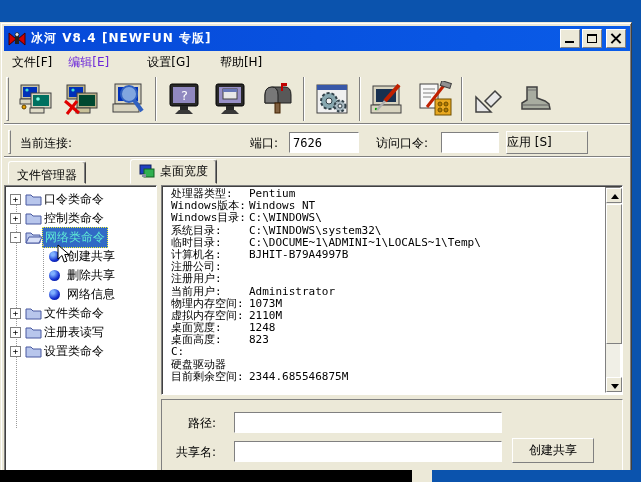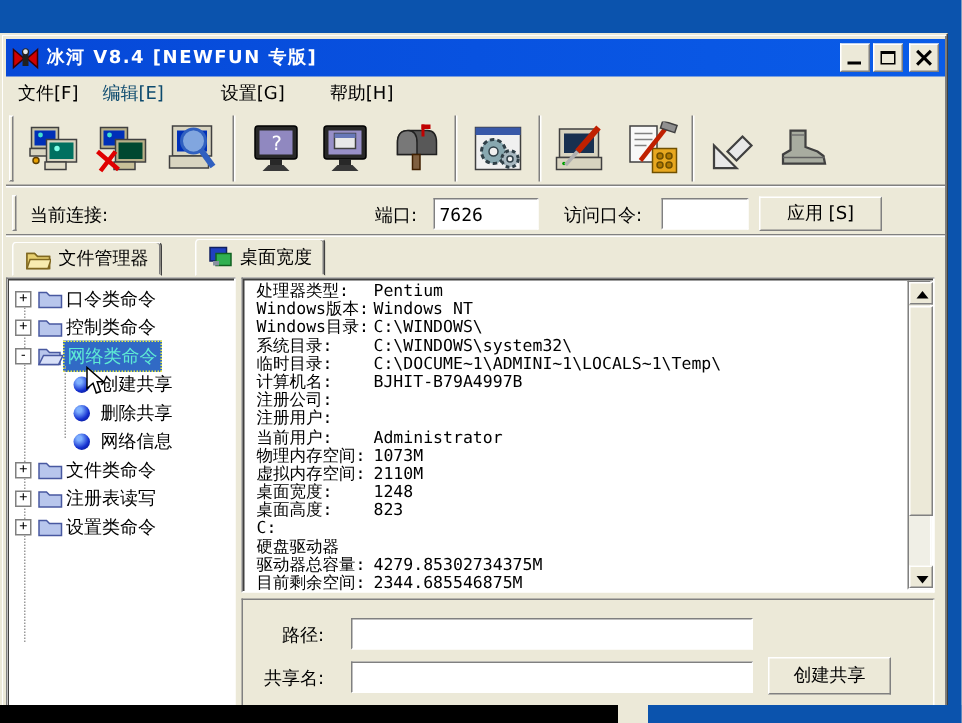--- a/index.html
+++ b/index.html
@@ -21,44 +21,44 @@
   .tbtn.close { margin-left:2px; }
   .glyph-min { position:absolute; left:4px; bottom:4px; width:9px; height:0; border-bottom:2px solid #000; }
   .glyph-max { position:absolute; left:4px; top:4px; width:10px; height:9px; border:1px solid #000; border-top:2px solid #000; }
   .glyph-close { position:absolute; left:3px; top:2px; width:12px; height:12px; }
   .glyph-close:before,.glyph-close:after { content:""; position:absolute; left:5px; top:0; width:2px; height:13px; background:#000; }
   .glyph-close:before { transform:rotate(45deg);} .glyph-close:after { transform:rotate(-45deg);}
 
   
   .menubar { left:3px; top:29px; width:626px; height:20px; display:flex; align-items:center; }
   .mitem { padding:2px 8px; }
-  .mitem.disabled { color:#0c4a6e; }
+  .mitem.disabled { color:#6d28d9; }
 
   
   .toolbar { left:3px; top:50px; width:626px; height:52px; border-bottom:1px solid #fff; box-shadow:0 -1px 0 #808080 inset; display:flex; align-items:center; }
   .gripper { width:3px; height:44px; border:1px solid; border-color:#fff #808080 #808080 #fff; margin:0 4px 0 2px; }
   .tbbtn { width:46px; height:46px; display:flex; align-items:center; justify-content:center; cursor:pointer; }
   .tbsep { width:2px; height:44px; border-left:1px solid #808080; border-right:1px solid #fff; margin:0 4px; }
 
   
   .connbar { left:3px; top:103px; width:626px; height:32px; border-bottom:1px solid #fff; box-shadow:0 -1px 0 #808080 inset; }
   .connbar .gripper { position:absolute; left:2px; top:4px; height:24px; }
   .clabel { position:absolute; top:9px; }
   .combo { position:absolute; left:88px; top:6px; width:145px; height:21px; background:#fff; }
   .combo .val { position:absolute; left:3px; top:2px; }
   .combobtn { position:absolute; right:1px; top:1px; width:17px; height:17px; background:#ece9d8; }
   .arr-down { position:absolute; left:5px; top:7px; width:0; height:0; border:4px solid transparent; border-top:4px solid #000; }
   .txtbox { position:absolute; top:6px; height:21px; background:#fff; }
   .txtbox input { width:100%; height:100%; border:0; background:transparent; font:12px "DejaVu Sans Mono",monospace; padding:2px 3px; outline:none; }
-  .applybtn { position:absolute; left:502px; top:5px; width:82px; height:23px; background:#ece9d8; text-align:center; line-height:21px; cursor:pointer; }
+  .applybtn { position:absolute; left:502px; top:5px; width:82px; height:23px; background:#ece9d8; line-height:21px; cursor:pointer; }
 
   
   .tabbar { left:3px; top:136px; width:626px; height:25px; }
   .tab { position:absolute; top:2px; height:23px; display:flex; align-items:center; gap:5px; padding:0 8px; border:1px solid; border-color:#fff #404040 transparent #fff; box-shadow:inset -1px 0 0 #808080; background:#ece9d8; border-radius:3px 3px 0 0; cursor:pointer; }
-  .tab1 { left:4px; } .tab2 { left:126px; }
+  .tab1 { left:4px;flex-direction:column; } .tab2 { left:126px; }
   .tab.active { top:0; height:25px; z-index:2; }
 
   
   .treepanel { left:3px; top:162px; width:153px; height:293px; background:#fff; }
   .trow { position:absolute; left:0; height:19px; display:flex; align-items:center; white-space:nowrap; cursor:pointer; }
   .plusbox { width:11px; height:11px; border:1px solid #808080; background:#fff; font:9px "DejaVu Sans Mono",monospace; line-height:9px; text-align:center; margin-left:5px; margin-right:4px; flex:0 0 auto; }
   .tlabel { padding:1px 2px; }
   .tlabel.sel { background:#316ac5; color:#5eead4; border:1px dotted #f0f040; }
   .sphere { width:11px; height:11px; border-radius:50%; background:radial-gradient(circle at 35% 30%, #7fb0ff 15%, #1430d0 60%, #000a70); margin-right:5px; flex:0 0 auto; }
   .dotline { position:absolute; border-left:1px dotted #9a9a9a; width:0; }
@@ -377,21 +377,20 @@
       <div class="irow"><span class="ilabel">计算机名:</span><span>BJHIT-B79A4997B</span></div>
       <div class="irow"><span class="ilabel">注册公司:</span><span></span></div>
       <div class="irow"><span class="ilabel">注册用户:</span><span></span></div>
       <div class="irow"><span class="ilabel">当前用户:</span><span>Administrator</span></div>
       <div class="irow"><span class="ilabel">物理内存空间:</span><span>1073M</span></div>
       <div class="irow"><span class="ilabel">虚拟内存空间:</span><span>2110M</span></div>
       <div class="irow"><span class="ilabel">桌面宽度:</span><span>1248</span></div>
       <div class="irow"><span class="ilabel">桌面高度:</span><span>823</span></div>
       <div class="irow"><span class="ilabel">C:</span><span></span></div>
       <div class="irow"><span class="ilabel">硬盘驱动器</span><span></span></div>
-      <div class="irow"><span class="ilabel">驱动器总容量:</span><span>4279.85302734375M</span></div>
       <div class="irow"><span class="ilabel">目前剩余空间:</span><span>2344.685546875M</span></div>
     </div>
     <div class="vscroll sunken1">
       <div class="sbtn up raised2">
           <span class="tri-up"></span>
         </div>
       <div class="sthumb raised2"></div>
       <div class="sbtn down raised2">
           <span class="tri-down"></span>
         </div>

